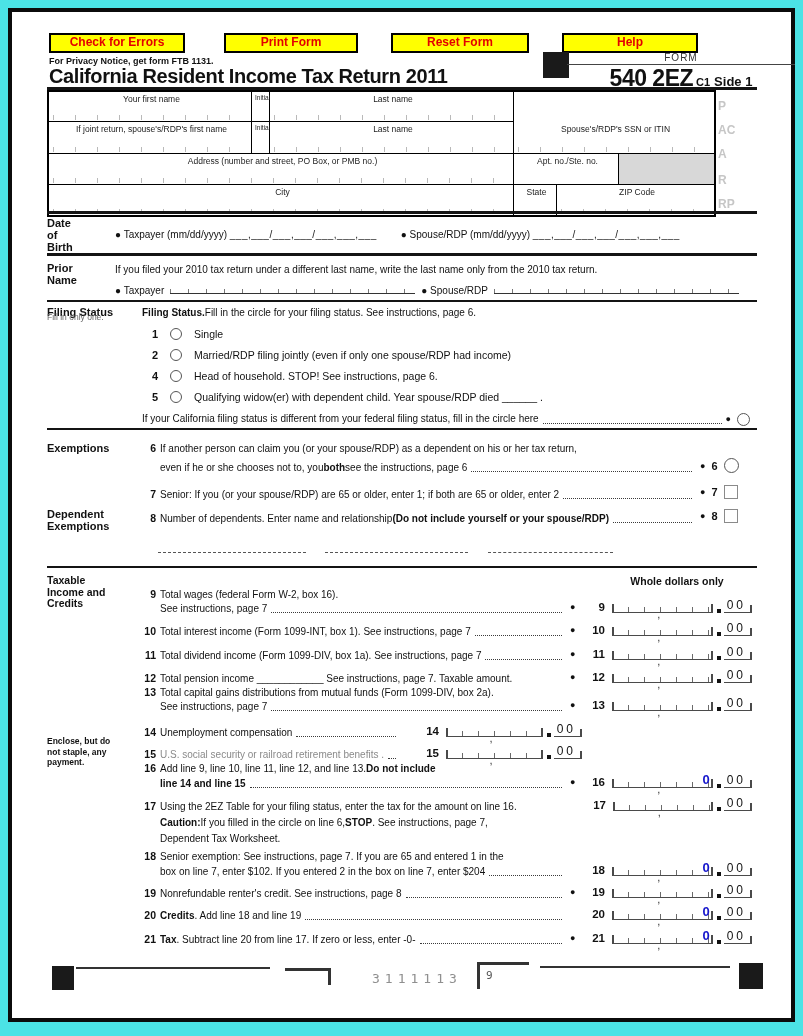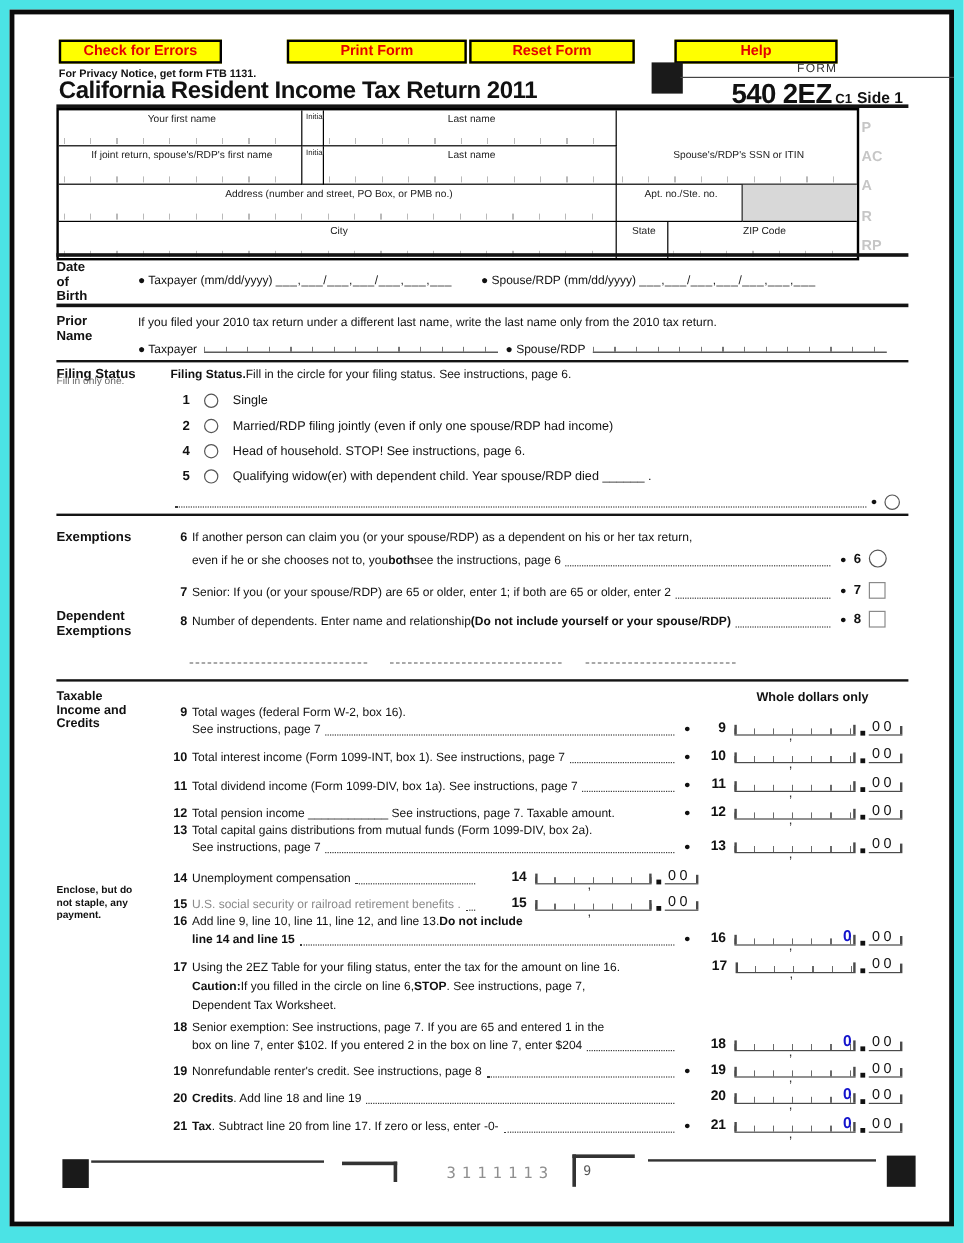--- a/index.html
+++ b/index.html
@@ -94,21 +94,21 @@
          font-size:13px;letter-spacing:5px;}
   .fpage{position:absolute;font-family:"DejaVu Sans Mono",monospace;color:#555;font-size:11px;}
 </style>
 </head>
 <body>
 
 <div id="page">
 <div id="content">
 
   <div class="btn" style="left:37px;top:21px;width:136px;">Check for Errors</div>
-  <div class="btn" style="left:227px;top:21px;width:150px;">Print Form</div>
+  <div class="btn" style="left:212px;top:21px;width:134px;">Print Form</div>
   <div class="btn" style="left:379px;top:21px;width:138px;">Reset Form</div>
   <div class="btn" style="left:550px;top:21px;width:136px;">Help</div>
 
   <div class="abs b" style="left:37px;top:44px;font-size:9px;">For Privacy Notice, get form FTB 1131.</div>
   <div class="abs b" style="left:37px;top:53px;font-size:20px;letter-spacing:-0.4px;">California Resident Income Tax Return 2011</div>
   <div class="abs" style="left:531px;top:40px;width:26px;height:26px;background:#1a1a1a;"></div>
   <div id="formblk">
     <span class="flab">FORM</span>
     <span class="fnum">540 2EZ</span><span class="fver">C1</span><span class="fside">Side 1</span>
   </div>
@@ -220,20 +220,21 @@
     <span class="onum">4</span>
     <span class="ring"></span>
     <span>Head of household. STOP! See instructions, page 6.</span>
   </div>
   <div class="opt" style="top:379px;">
     <span class="onum">5</span>
     <span class="ring"></span>
     <span>Qualifying widow(er) with dependent child. Year spouse/RDP died ______ .</span>
   </div>
   <div class="trow" style="left:130px;top:400px;right:41px;">
+    <span>If your California filing status is different from your federal filing status, fill in the circle here</span>
     <i class="leader"></i>
     <span style="font-size:9px;margin-right:6px;">●</span>
     <span class="ring" style="width:13px;height:13px;align-self:center;"></span>
   </div>
   <div class="rule" style="left:35px;top:416px;width:710px;height:2px;"></div>
 
   <div class="side" style="top:430px;">Exemptions</div>
   <div class="trow" style="left:148px;top:430px;">
     <span class="num">6</span>
     <span>If another person can claim you (or your spouse/RDP) as a dependent on his or her tax return,</span>

